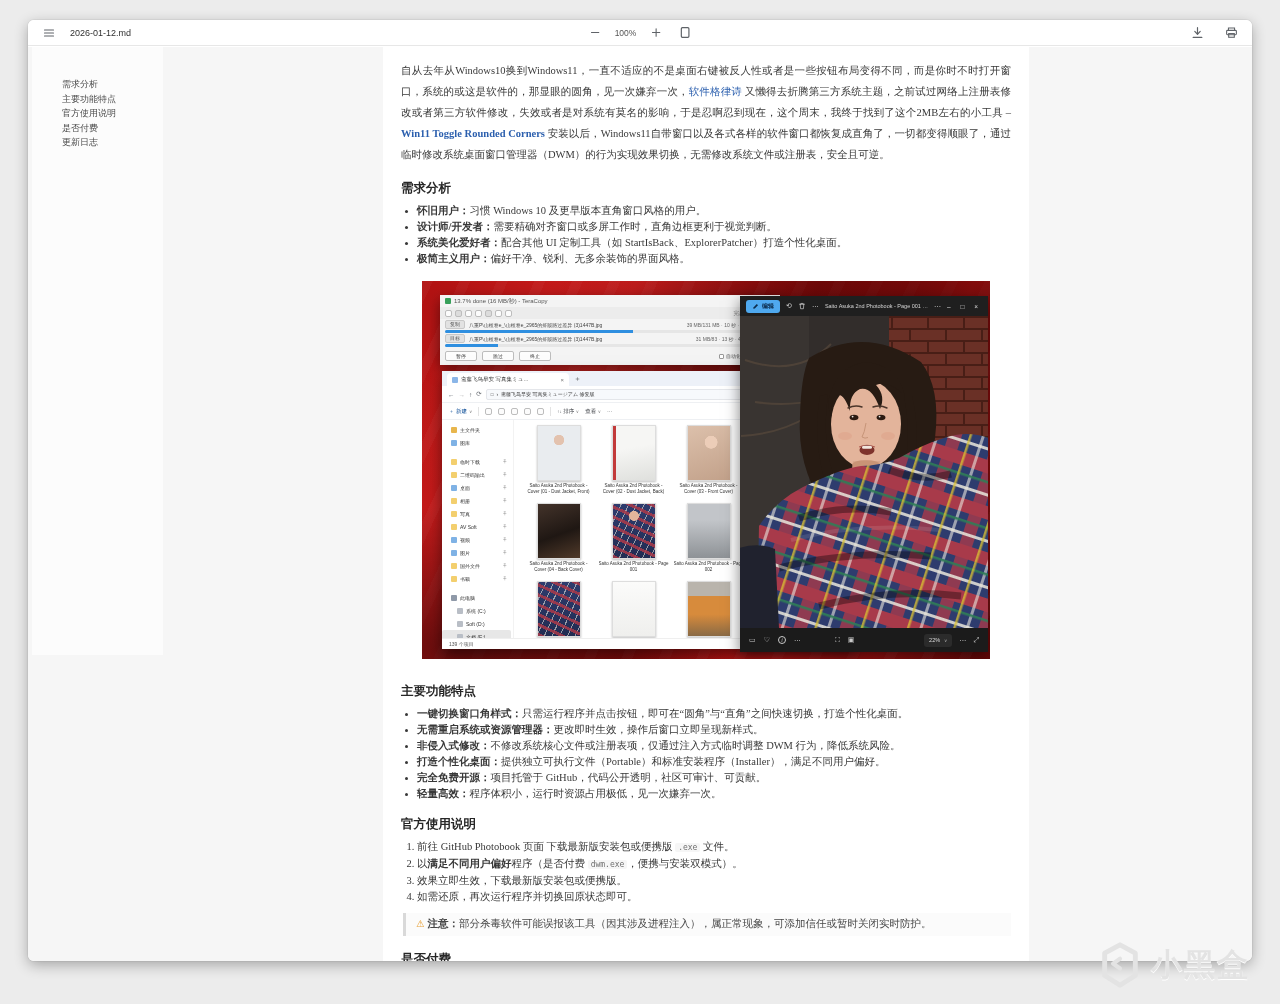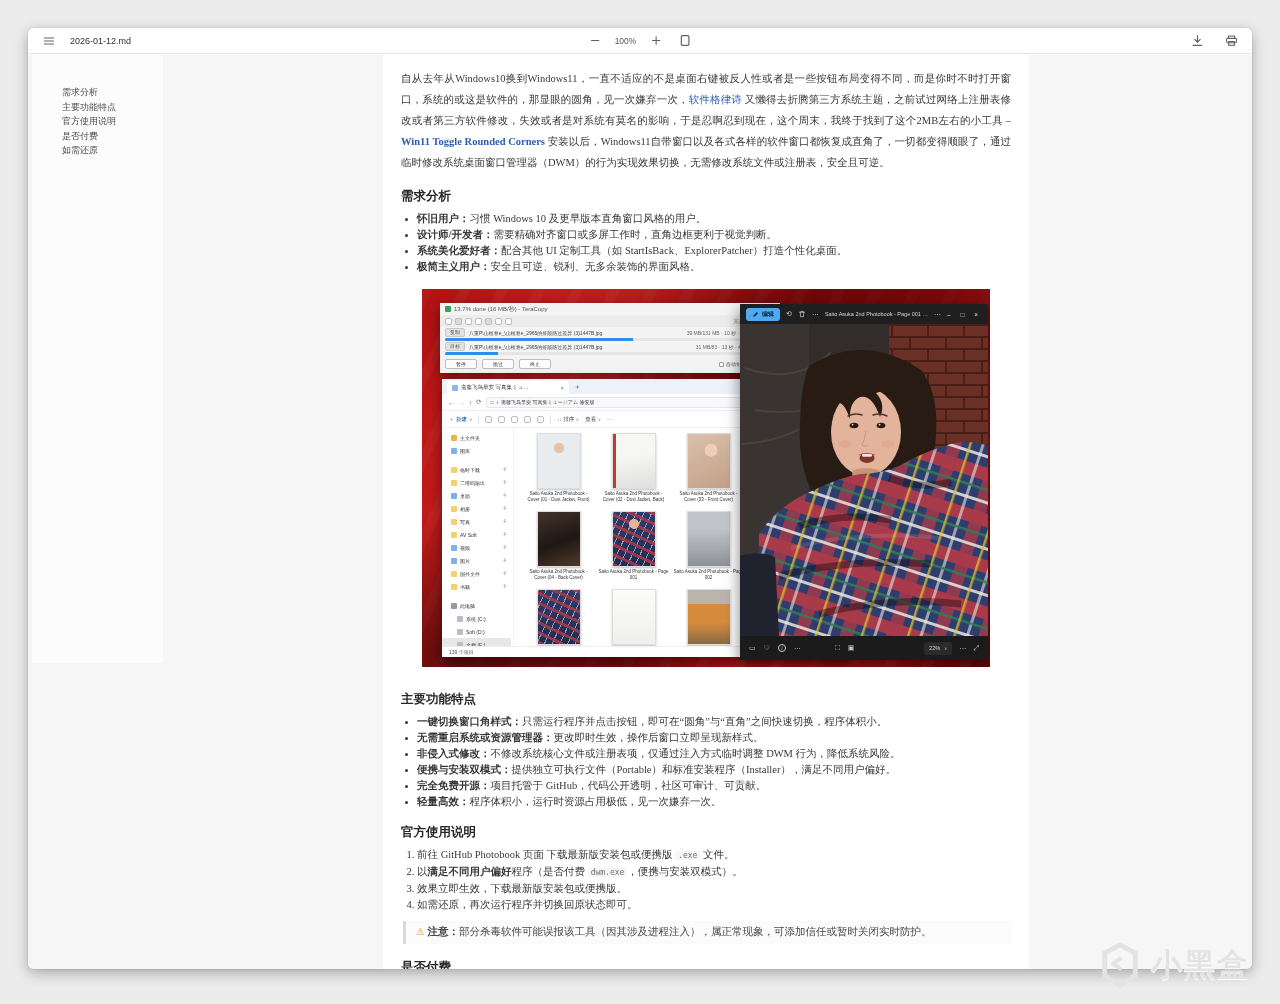--- a/index.html
+++ b/index.html
@@ -1,20 +1,20 @@
 <!DOCTYPE html>
 <html><head>
 <meta charset="utf-8">
 <style>
   * { margin:0; padding:0; box-sizing:border-box; }
   html,body { width:1280px; height:1004px; }
   body { background:#ececec; font-family:"Liberation Sans","DejaVu Sans",sans-serif; overflow:hidden; position:relative; }
 
   
-  .card { position:absolute; left:28px; top:28px; width:1224px; height:941px; background:#fff;
+  .card { position:absolute; left:28px; top:20px; width:1224px; height:941px; background:#fff;
           border-radius:6px; box-shadow:0 4px 14px rgba(0,0,0,.30), 0 0 0 1px rgba(0,0,0,.04); overflow:hidden; }
 
   
   .toolbar { position:relative; height:26px; background:#fff; border-bottom:1px solid #e7e7e7;
              display:flex; align-items:center; padding:0 12px; z-index:6; }
   .tb-left { display:flex; align-items:center; gap:12px; }
   .icon-btn { display:flex; align-items:center; justify-content:center; width:18px; height:18px;
               border:none; background:none; color:#5f6368; cursor:pointer; }
   .icon-btn svg { display:block; }
   .filename { font-size:9px; color:#303030; }
@@ -245,34 +245,34 @@
     </div>
   </div>
 
   <div class="app-body">
 
     <nav class="toc">
       <a class="toc-item">需求分析</a>
       <a class="toc-item">主要功能特点</a>
       <a class="toc-item">官方使用说明</a>
       <a class="toc-item">是否付费</a>
-      <a class="toc-item">如需还原</a>
+      <a class="toc-item">更新日志</a>
     </nav>
 
     <main class="content">
       <article class="doc">
 
         <p class="intro"><span>自从去年从Windows10换到Windows11，一直不适应的不是桌面右键被反人性或者是一些按钮布局变得不同，而是你时不时打开窗口，系统的或这是软件的，那显眼的圆角，见一次嫌弃一次，</span><a href="#" class="link">软件格律诗</a><span> 又懒得去折腾第三方系统主题，之前试过网络上注册表修改或者第三方软件修改，失效或者是对系统有莫名的影响，于是忍啊忍到现在，这个周末，我终于找到了这个2MB左右的小工具 – </span><a href="#" class="strong-link">Win11 Toggle Rounded Corners</a><span> 安装以后，Windows11自带窗口以及各式各样的软件窗口都恢复成直角了，一切都变得顺眼了，通过临时修改系统桌面窗口管理器（DWM）的行为实现效果切换，无需修改系统文件或注册表，安全且可逆。</span></p>
 
         <h3>需求分析</h3>
         <ul>
           <li><strong>怀旧用户：</strong><span>习惯 Windows 10 及更早版本直角窗口风格的用户。</span></li>
           <li><strong>设计师/开发者：</strong><span>需要精确对齐窗口或多屏工作时，直角边框更利于视觉判断。</span></li>
           <li><strong>系统美化爱好者：</strong><span>配合其他 UI 定制工具（如 StartIsBack、ExplorerPatcher）打造个性化桌面。</span></li>
-          <li><strong>极简主义用户：</strong><span>安全且可逆、锐利、无多余装饰的界面风格。</span></li>
+          <li><strong>极简主义用户：</strong><span>偏好干净、锐利、无多余装饰的界面风格。</span></li>
         </ul>
 
         <figure class="shot">
 
           <div class="win tera">
             <div class="t-title">
               <i class="t-logo"></i>
               <span class="t-name">13.7% done (16 MB/秒) - TeraCopy</span>
               <span class="t-ctl">– □ ×</span>
             </div>
@@ -596,24 +596,24 @@
                   </span>
                 <span>···</span>
                 <span>⤢</span>
               </span>
             </div>
           </div>
         </figure>
 
         <h3>主要功能特点</h3>
         <ul>
-          <li><strong>一键切换窗口角样式：</strong><span>只需运行程序并点击按钮，即可在“圆角”与“直角”之间快速切换，程序体积小。</span></li>
+          <li><strong>一键切换窗口角样式：</strong><span>只需运行程序并点击按钮，即可在“圆角”与“直角”之间快速切换，打造个性化桌面。</span></li>
           <li><strong>无需重启系统或资源管理器：</strong><span>更改即时生效，操作后窗口立即呈现新样式。</span></li>
           <li><strong>非侵入式修改：</strong><span>不修改系统核心文件或注册表项，仅通过注入方式临时调整 DWM 行为，降低系统风险。</span></li>
-          <li><strong>便携与安装双模式：</strong><span>提供独立可执行文件（Portable）和标准安装程序（Installer），满足不同用户偏好。</span></li>
+          <li><strong>打造个性化桌面：</strong><span>提供独立可执行文件（Portable）和标准安装程序（Installer），满足不同用户偏好。</span></li>
           <li><strong>完全免费开源：</strong><span>项目托管于 GitHub，代码公开透明，社区可审计、可贡献。</span></li>
           <li><strong>轻量高效：</strong><span>程序体积小，运行时资源占用极低，见一次嫌弃一次。</span></li>
         </ul>
 
         <h3>官方使用说明</h3>
         <ol>
           <li><span>前往 GitHub Photobook 页面 下载最新版安装包或便携版 </span><code>.exe</code><span> 文件。</span></li>
           <li><span>以</span><strong>满足不同用户偏好</strong><span>程序（是否付费 </span><code>dwm.exe</code><span>，便携与安装双模式）。</span></li>
           <li><span>效果立即生效，下载最新版安装包或便携版。</span></li>
           <li><span>如需还原，再次运行程序并切换回原状态即可。</span></li>

